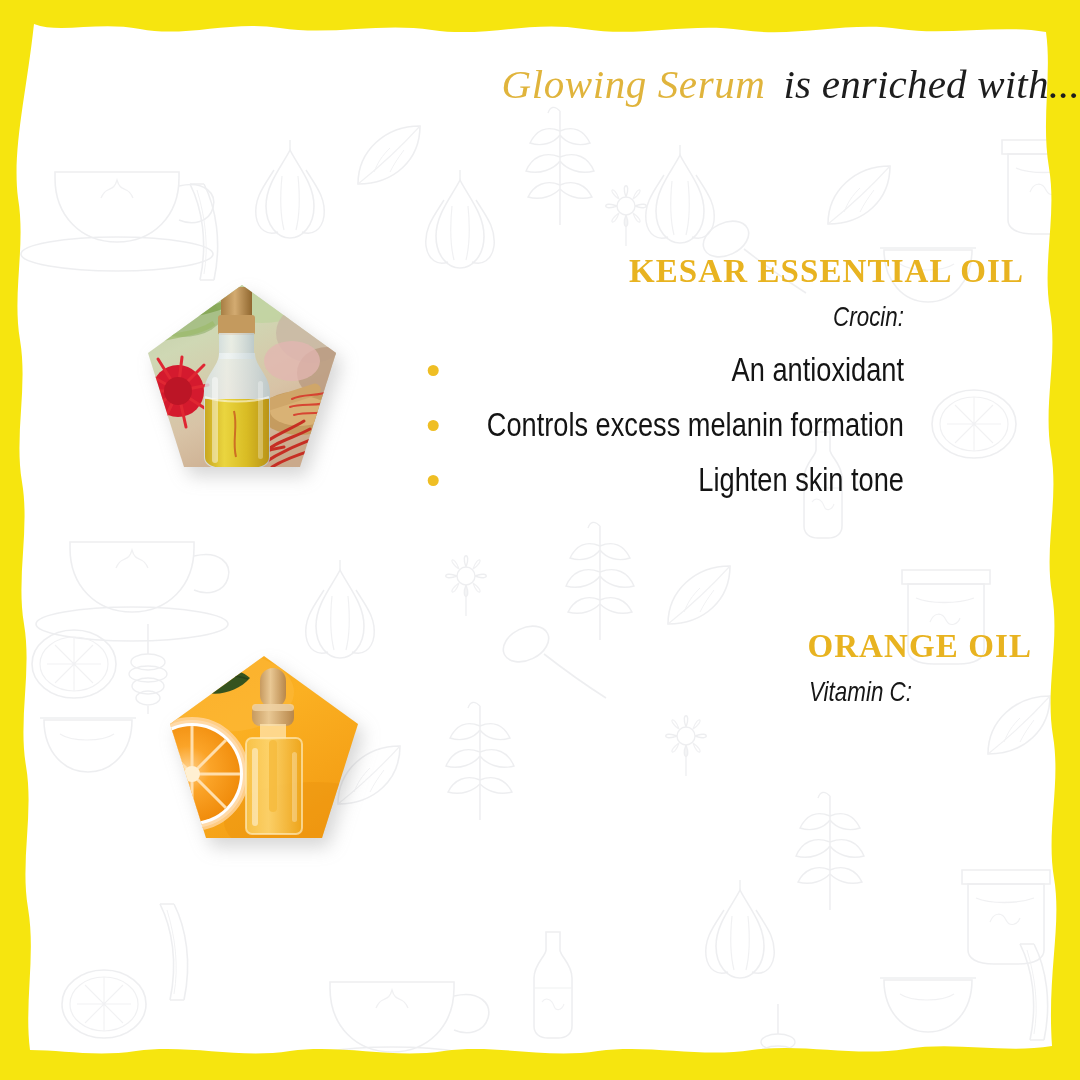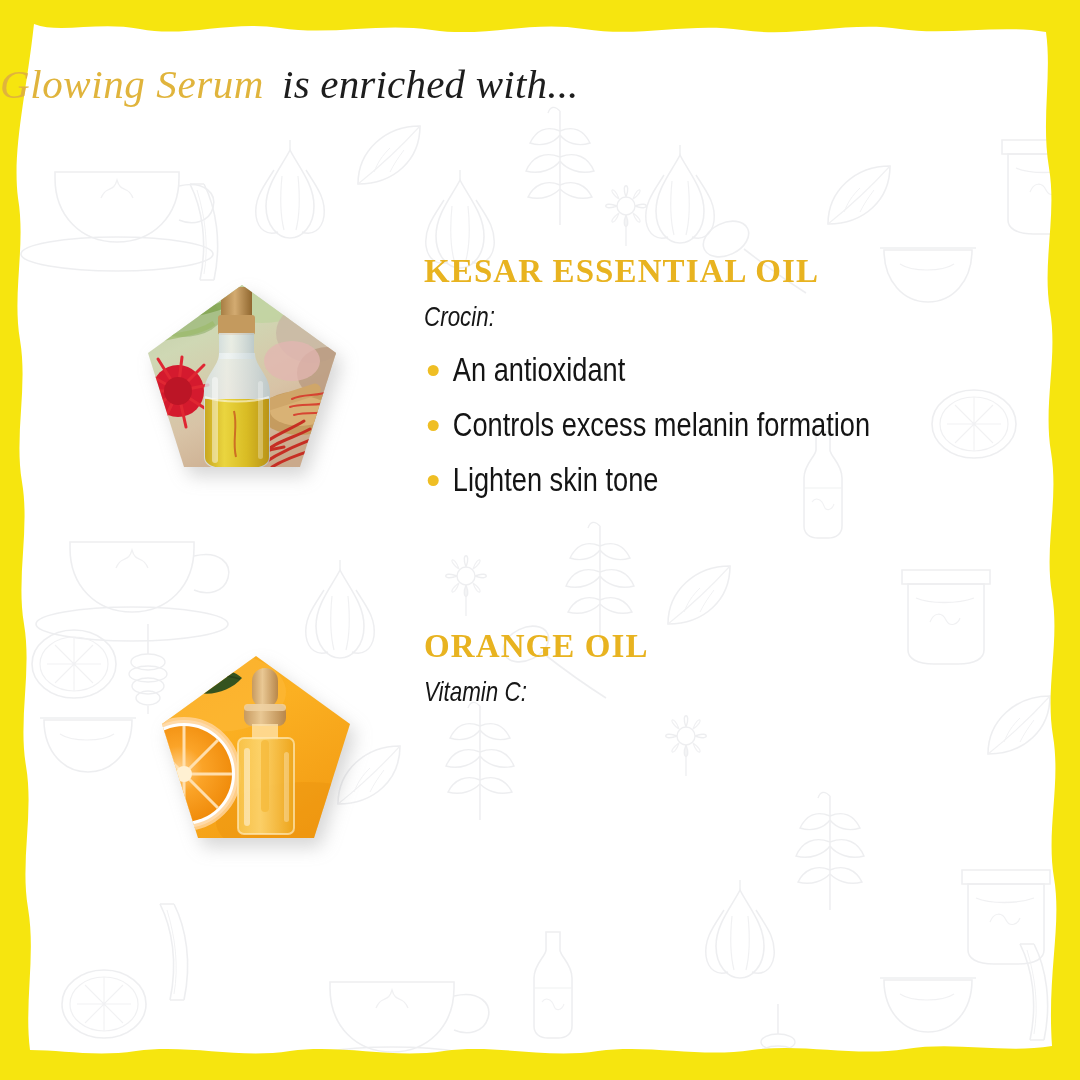--- a/index.html
+++ b/index.html
@@ -36,42 +36,42 @@
     pointer-events: none;
   }
   #frame svg { display: block; width: 100%; height: 100%; }
 
   
   #headline {
     position: absolute;
     left: 0;
     top: 62px;
     width: 1080px;
-    text-align: left;
+    text-align: right;
     white-space: nowrap;
     font-family: "Liberation Serif", serif;
     font-style: italic;
     font-size: 41px;
     line-height: 1.1;
   }
   #headline .brand {
     color: #E0B43C;
     letter-spacing: 0.6px;
   }
   #headline .rest {
     color: #1d1d1d;
     margin-left: 18px;
     letter-spacing: 0.2px;
   }
 
   
-  .block { position: absolute; }
+  .block { position: absolute; text-align: right; }
 
   #block-kesar  { left: 0; top: 255px;  width: 1080px; height: 290px; }
-  #block-orange { left: 0; top: 630px;  width: 868px; height: 290px; }
+  #block-orange { left: 8px; top: 630px;  width: 868px; height: 290px; }
 
   .thumb {
     position: absolute;
     width: 200px;
     height: 196px;
     filter: drop-shadow(6px 9px 9px rgba(120,120,120,0.30));
   }
   #thumb-kesar  { left: 142px; top: 26px; }
   #thumb-orange { left: 156px; top: 22px; }
   .thumb svg { display: block; width: 100%; height: 100%; }

